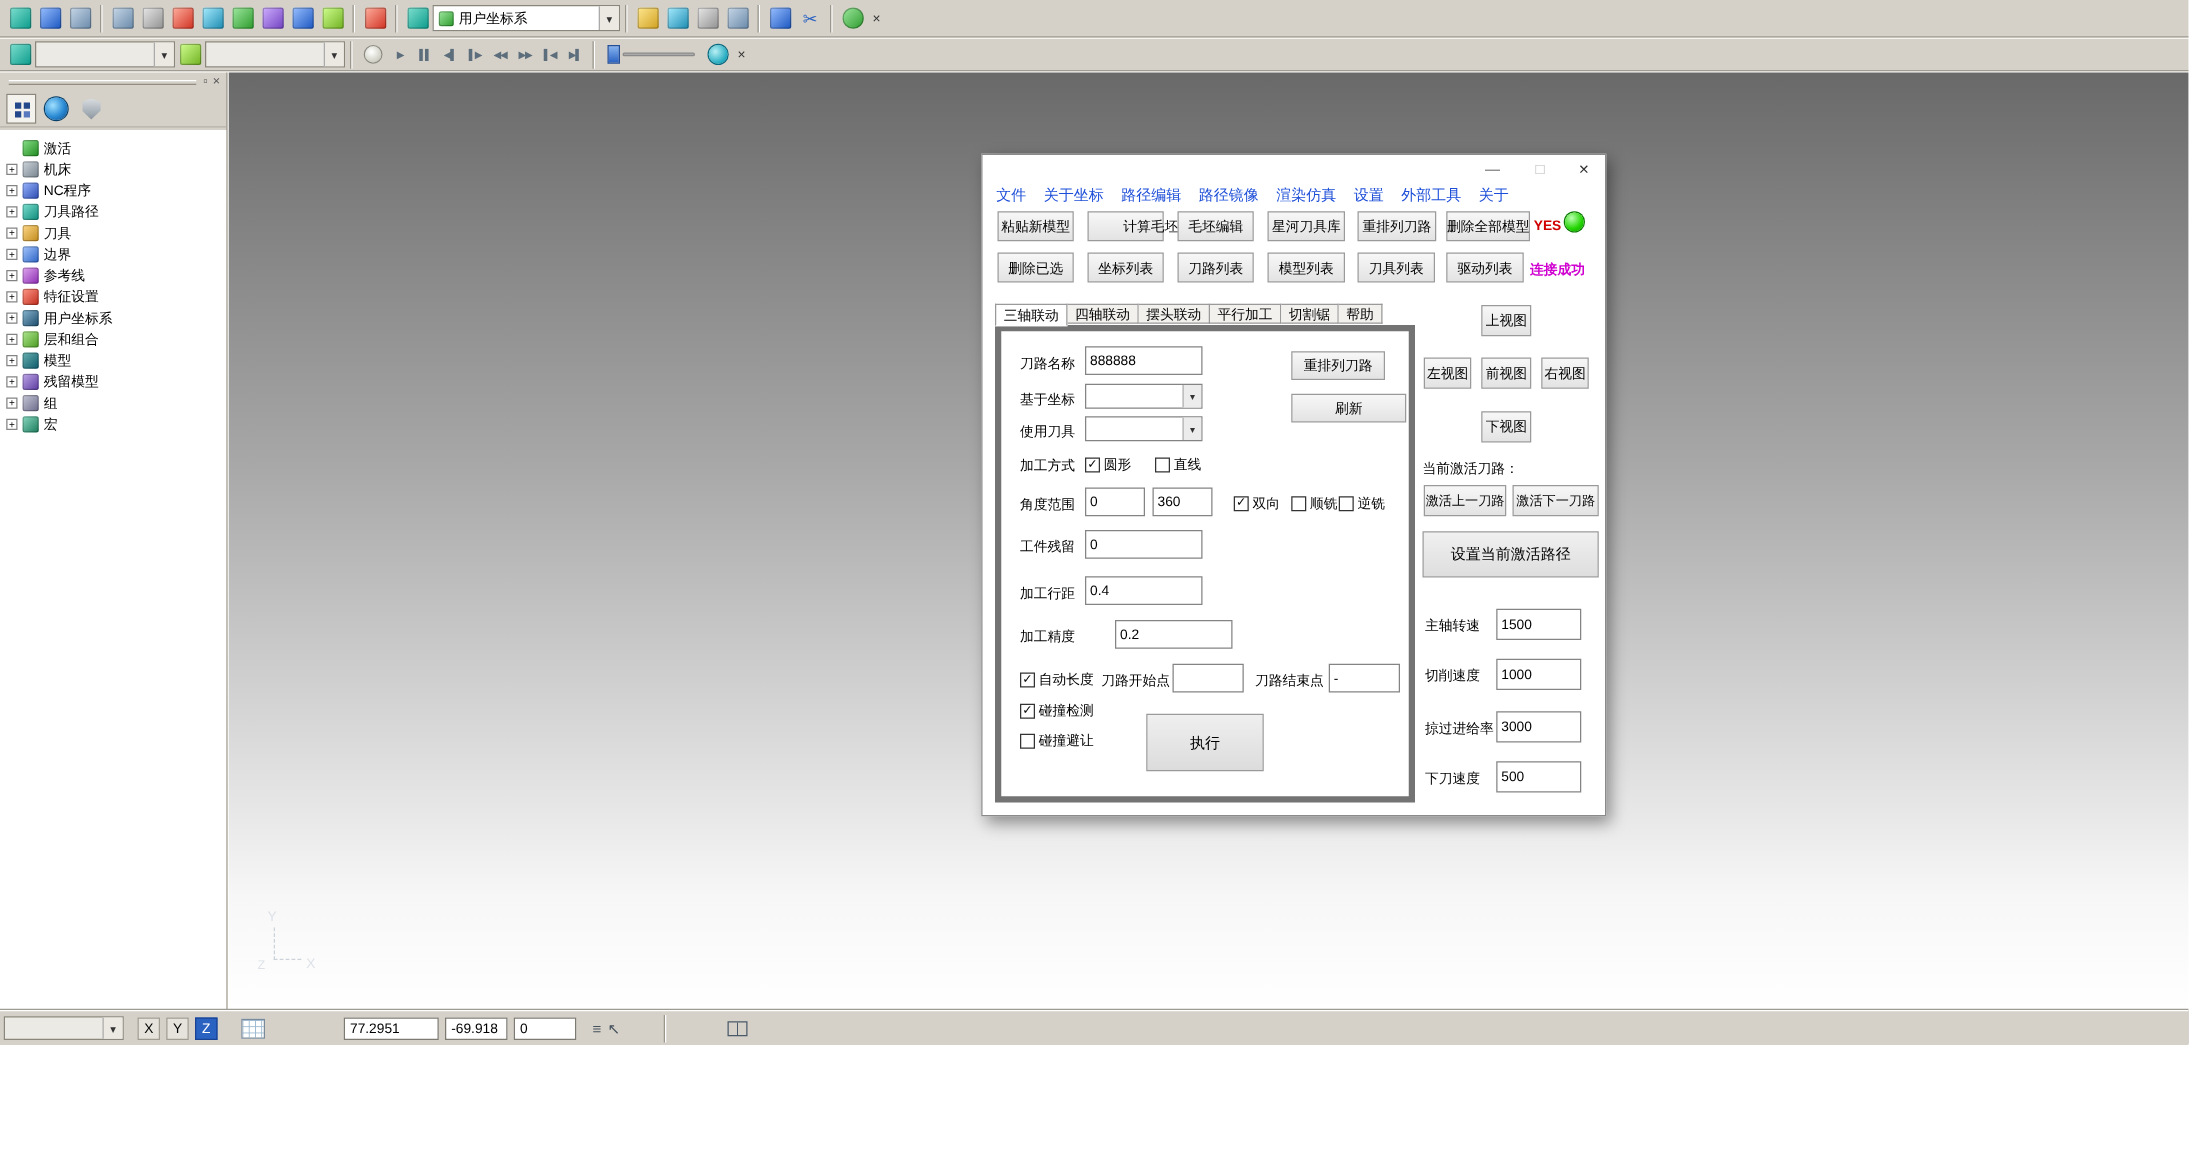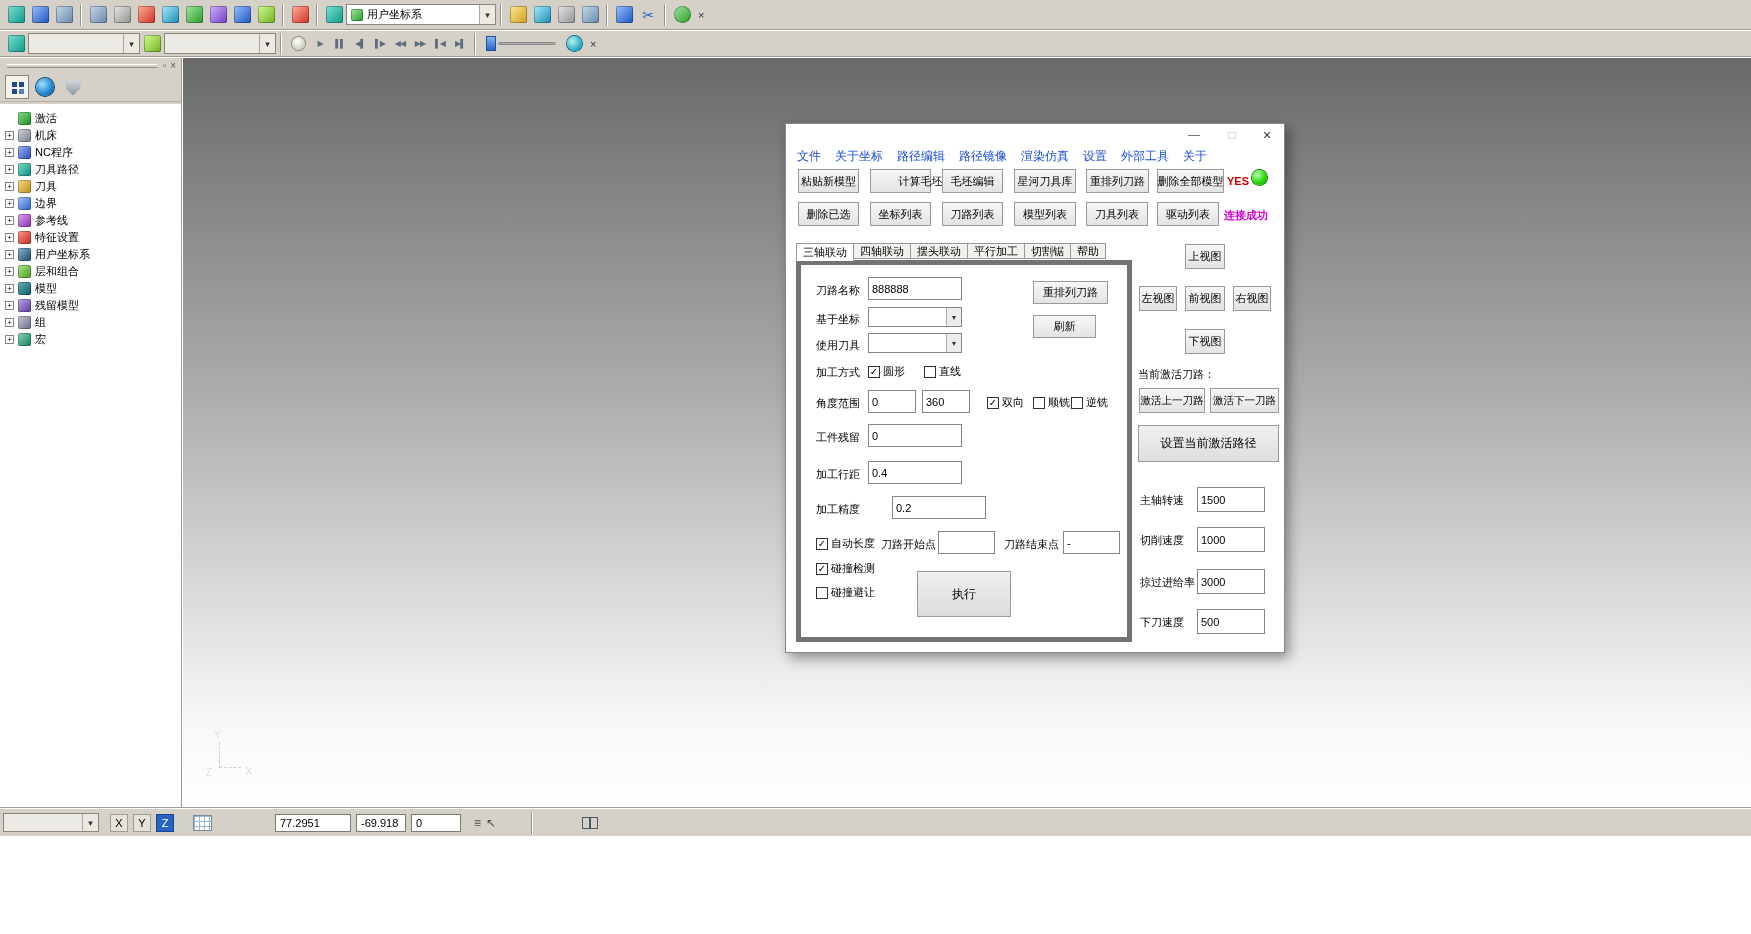--- a/index.html
+++ b/index.html
@@ -360,21 +360,21 @@
       <span class="tab">摆头联动</span>
       <span class="tab">平行加工</span>
       <span class="tab">切割锯</span>
       <span class="tab">帮助</span>
     </div>
 
     <div class="panel">
       <span class="flabel" style="left:15px;top:18px;">刀路名称</span>
       <span class="finput" style="left:67px;top:12px;width:94px;height:23px;">888888</span>
       <span class="wbtn" style="left:232px;top:16px;width:75px;height:23px;">重排列刀路</span>
-      <span class="wbtn" style="left:232px;top:50px;width:63px;height:23px;">刷新</span>
+      <span class="wbtn" style="left:232px;top:50px;width:92px;height:23px;">刷新</span>
 
       <span class="flabel" style="left:15px;top:47px;">基于坐标</span>
       <span class="fcombo" style="left:67px;top:42px;width:94px;height:20px;">
           <span class="carr">▾</span>
         </span>
 
       <span class="flabel" style="left:15px;top:73px;">使用刀具</span>
       <span class="fcombo" style="left:67px;top:68px;width:94px;height:20px;">
           <span class="carr">▾</span>
         </span>

